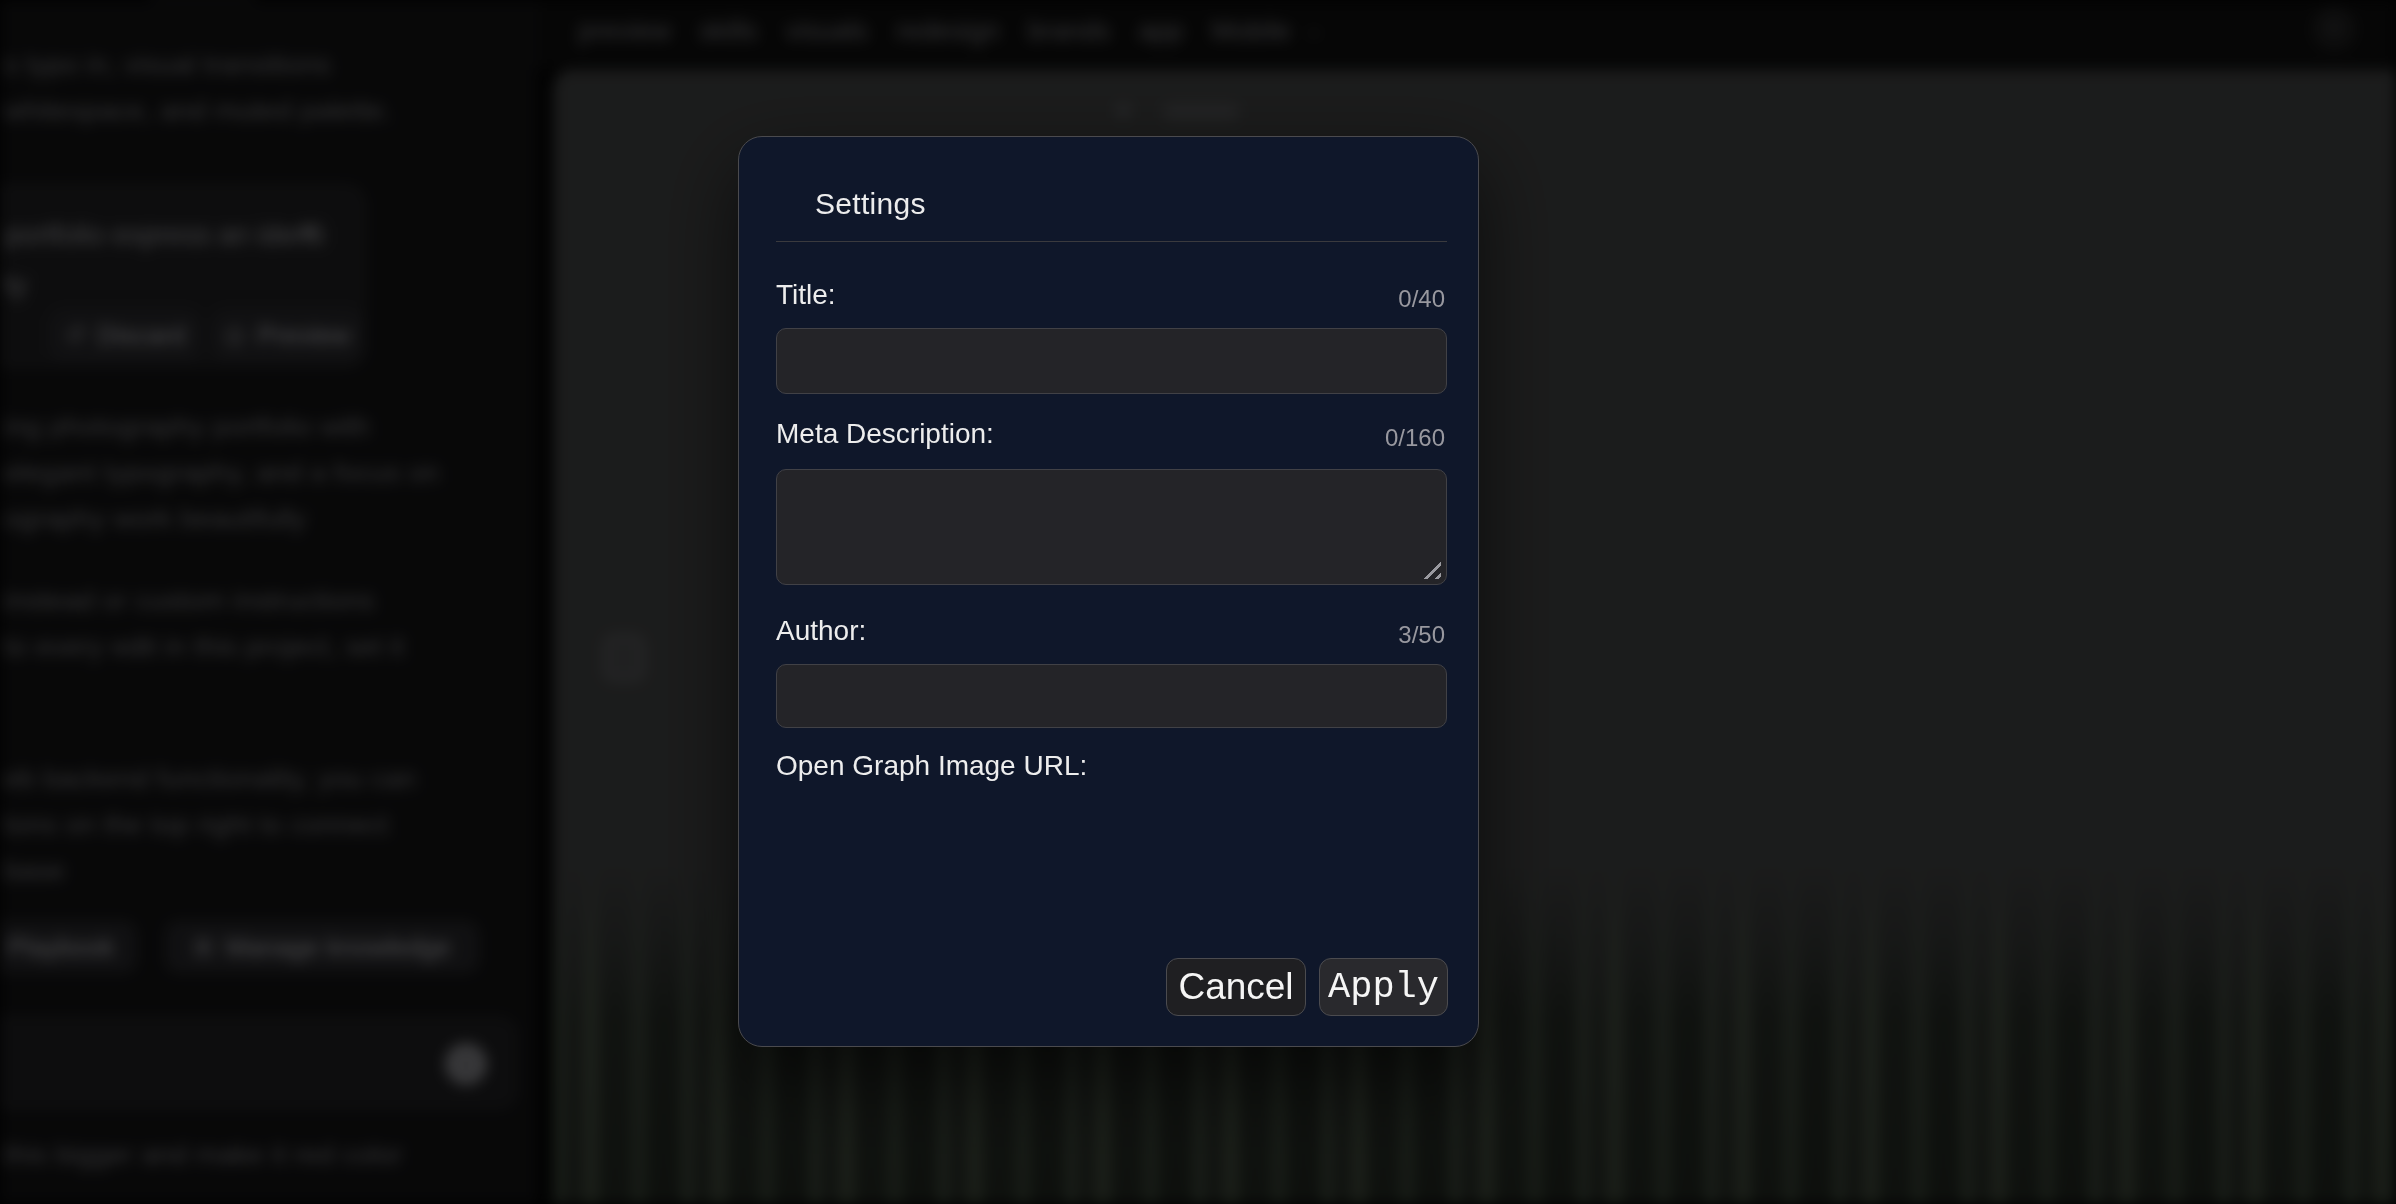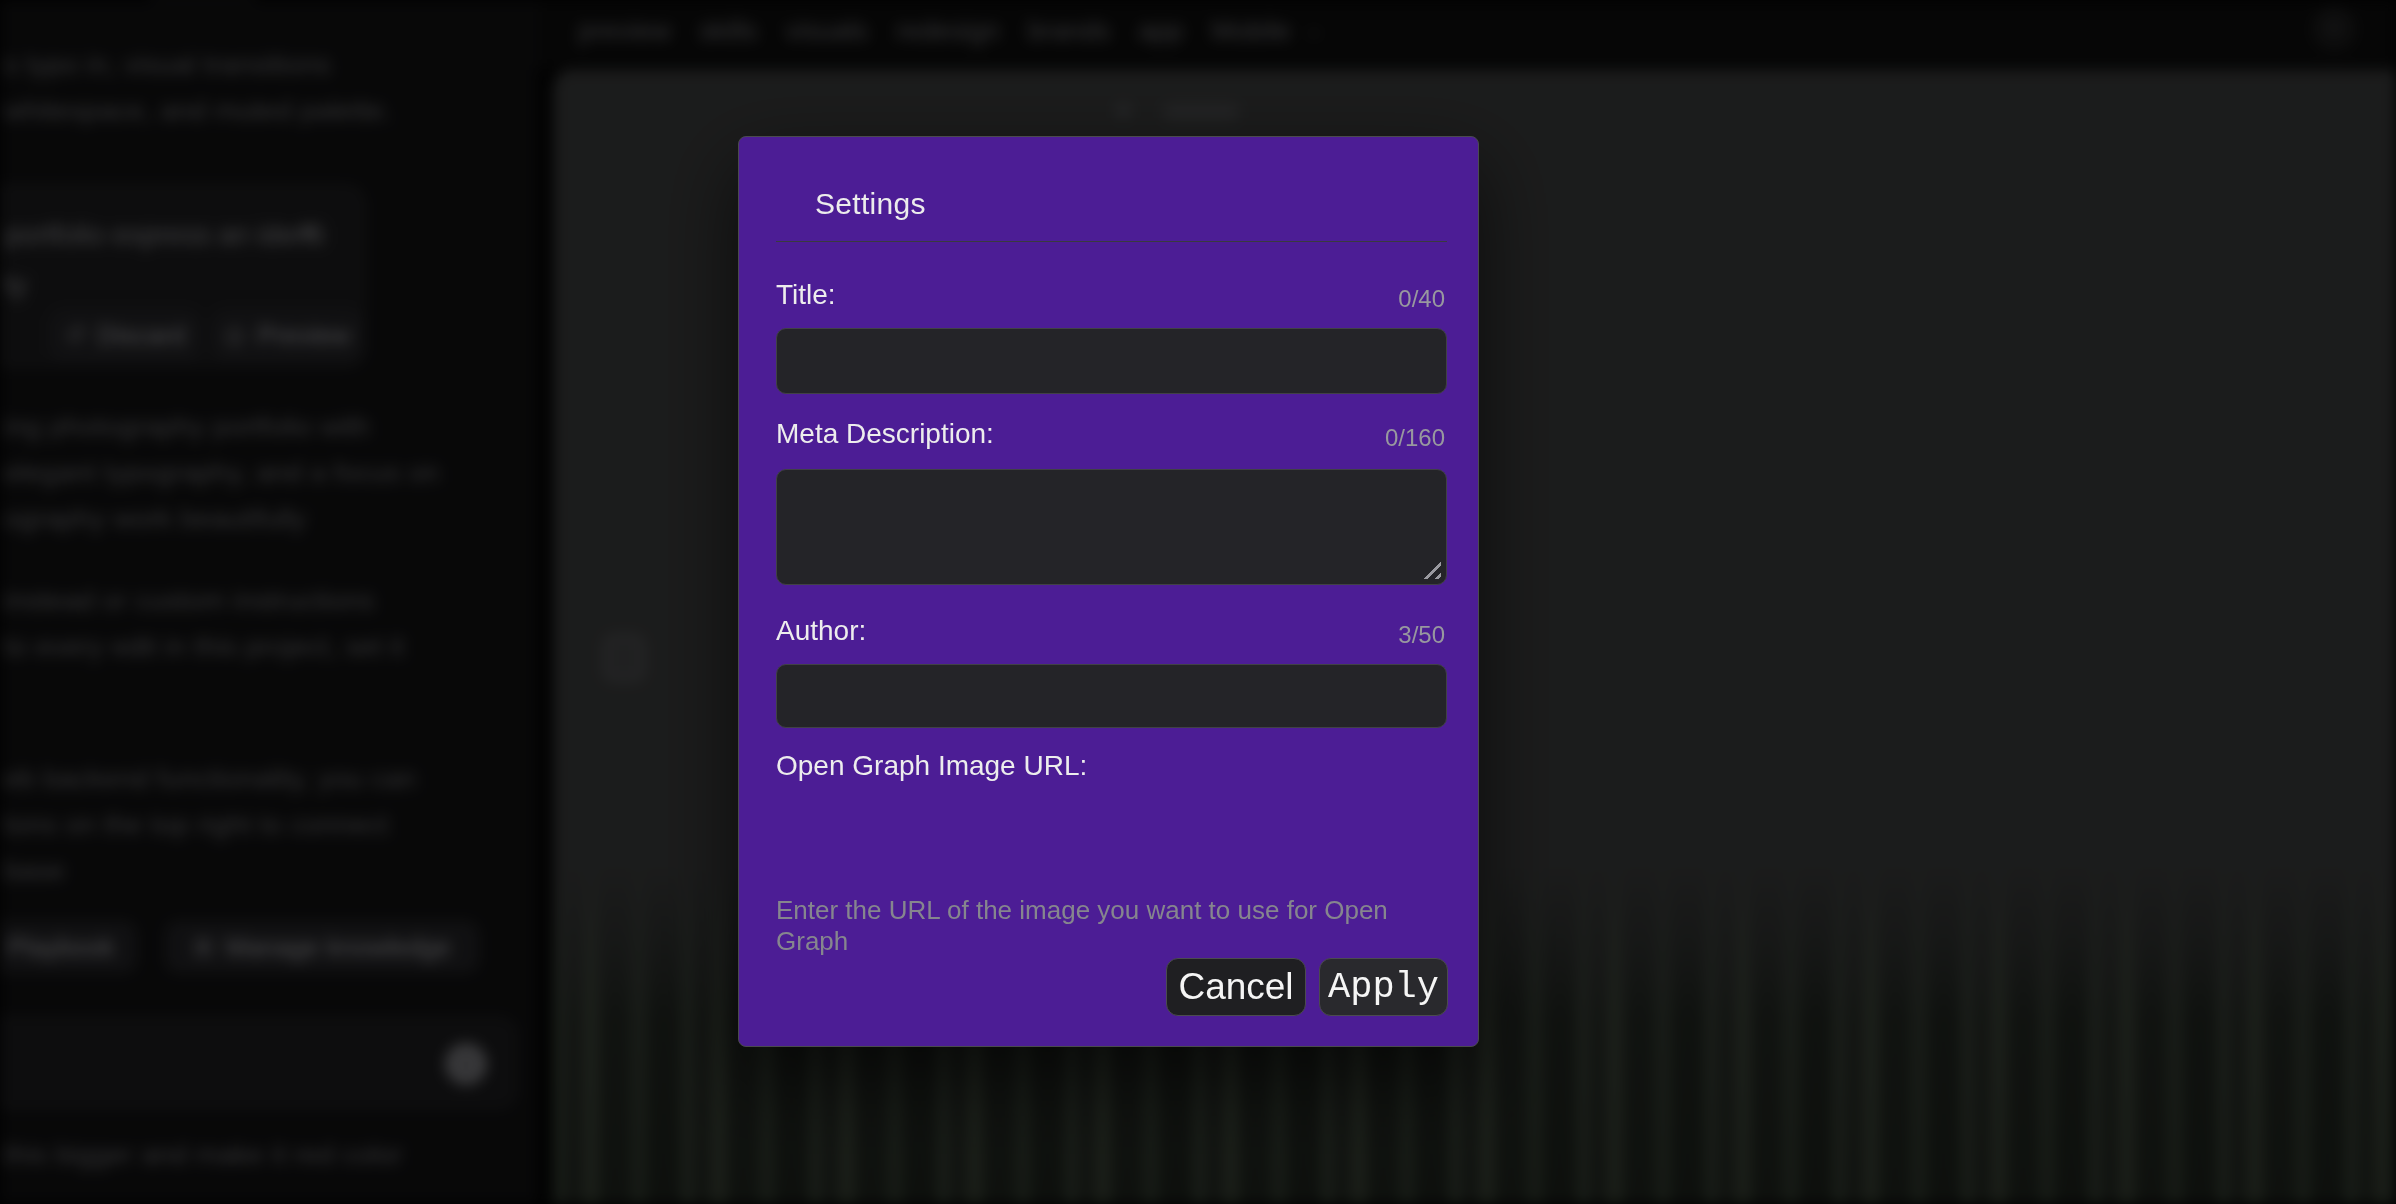--- a/index.html
+++ b/index.html
@@ -48,21 +48,21 @@
         rgba(64,78,62,0.55) 0 12px, rgba(30,36,30,0.45) 12px 30px,
         rgba(72,86,66,0.5) 30px 46px, rgba(24,30,24,0.5) 46px 78px,
         rgba(56,70,54,0.5) 78px 94px, rgba(20,26,20,0.5) 94px 128px),
       linear-gradient(180deg, #353736 0%, #2e312d 50%, #272b25 100%); }
 
   
   .dim { position:absolute; inset:0; background:rgba(0,0,0,0.52); }
 
   
   .modal { position:absolute; left:738px; top:136px; width:741px; height:911px;
-    background:#4c1d95; border:1px solid #4a4a4e; border-radius:8px;
+    background:#0f172a; border:1px solid #4a4a4e; border-radius:24px;
     box-shadow:0 30px 80px rgba(0,0,0,0.6); }
   .modal-title { position:absolute; left:76px; top:50px; font-size:30px; color:#ececec; letter-spacing:0.3px; }
   .modal-divider { position:absolute; left:37px; top:104px; width:671px; height:1px; background:#3a3a3e; }
   .f-label { position:absolute; left:37px; font-size:28px; color:#ededed; }
   .f-counter { position:absolute; right:33px; font-size:24px; color:#98989f; }
   .f-input { position:absolute; left:37px; width:671px; background:#242428; border:1px solid #414146;
     border-radius:10px; color:#e8e8e8; font-size:28px; padding:0 18px;
     font-family:"Liberation Sans", sans-serif; outline:none; }
   .ta-wrap { position:absolute; left:37px; top:332px; width:671px; height:116px; }
   .ta-wrap textarea { width:100%; height:100%; background:#242428; border:1px solid #414146;
@@ -170,18 +170,17 @@
     <div class="ta-wrap">
       <textarea style=""></textarea>
       <div class="ta-grip"></div>
     </div>
 
     <div class="f-label" style="top:478px">Author:</div>
     <div class="f-counter" style="top:484px">3/50</div>
     <input class="f-input" style="top: 527px; height: 64px;" type="text" value="">
 
     <div class="f-label" style="top:613px">Open Graph Image URL:</div>
-    <div class="f-helper">Enter the URL of the image you want to use for Open Graph</div>
 
     <button class="m-btn btn-cancel">Cancel</button>
     <button class="m-btn btn-apply">Apply</button>
   </div>
 </div>
 
 </body></html>

